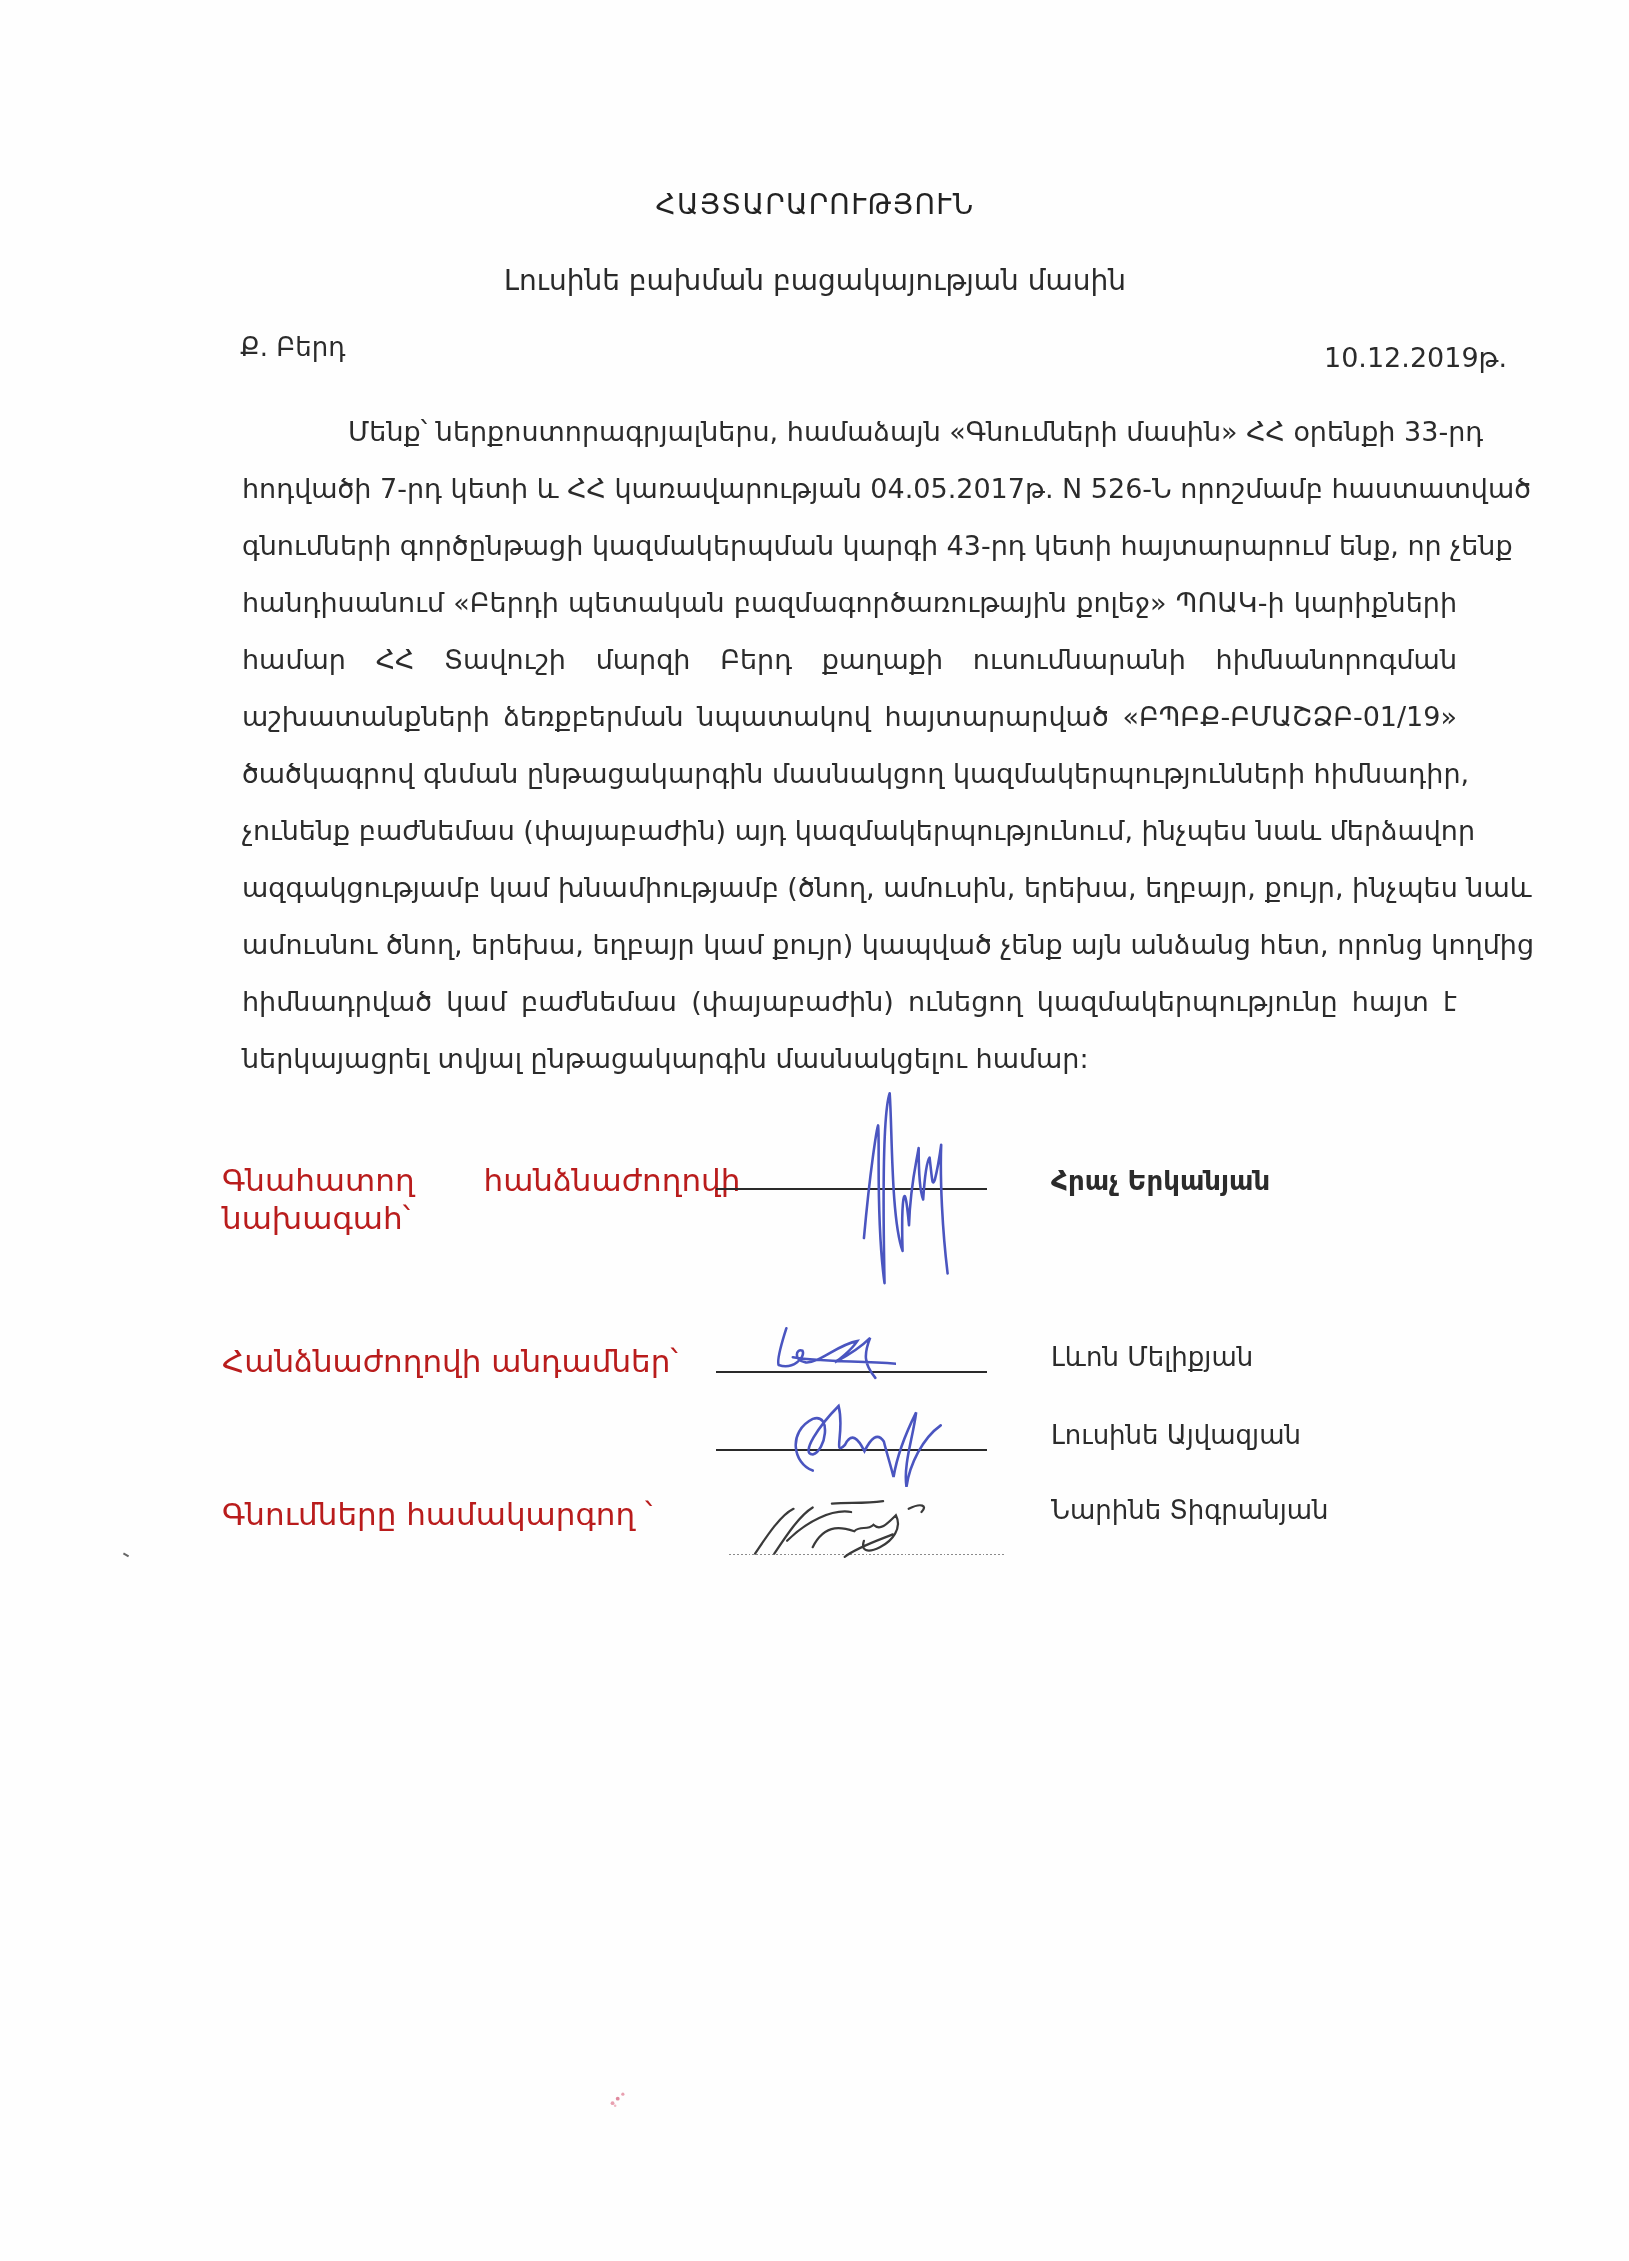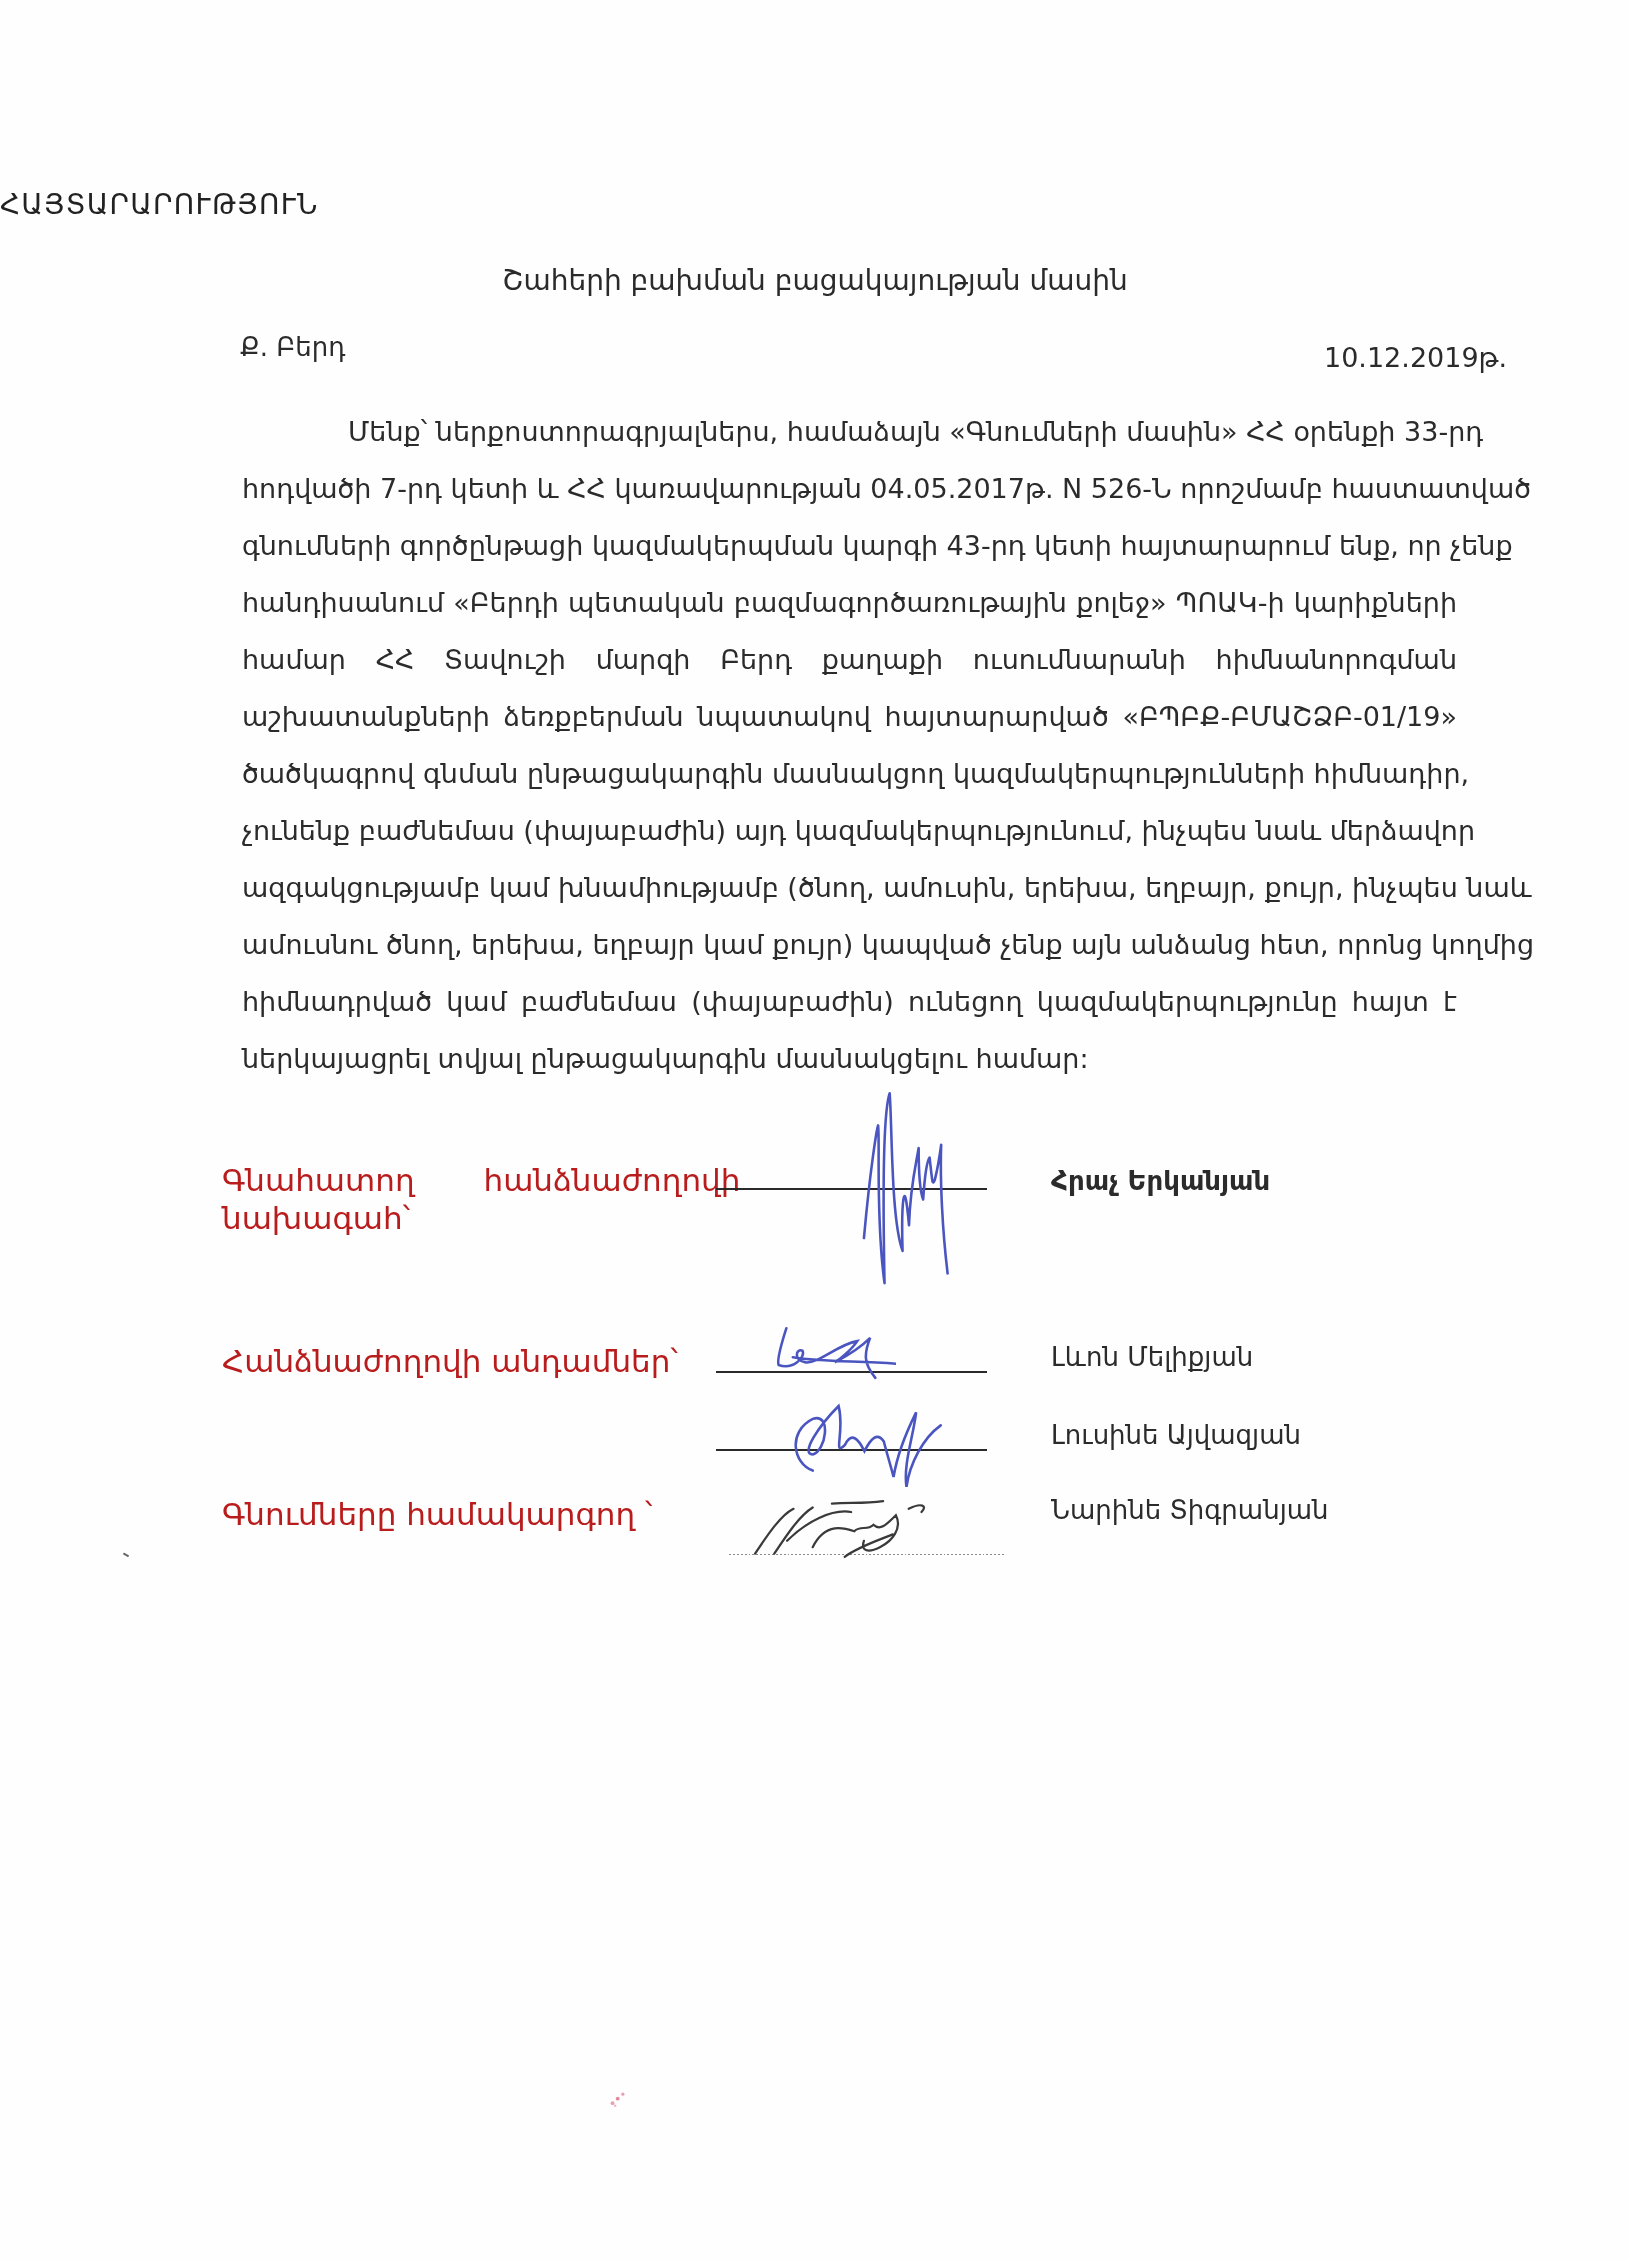--- a/index.html
+++ b/index.html
@@ -1,20 +1,20 @@
 <!DOCTYPE html>
 <html style="font-size:10.3px"><head>
 <meta charset="utf-8">
 <style>
   html, body { margin: 0; padding: 0; background: #ffffff; }
   body { width: 1630px; height: 2261px; position: relative; overflow: hidden;
          font-family: "DejaVu Sans", "Liberation Sans", sans-serif; color: #2b2b2b; }
   .page { position: absolute; left: 0; top: 0; width: 1630px; height: 2261px; background: #fefefe; }
 
-  .title { position: absolute; left: 0; width: 1630px; top: 188px; 
+  .title { position: absolute; left: 0; width: 1630px; top: 188px; text-align: center;
            font-size: 28px; letter-spacing: 1.3px; color: #222; }
   .subtitle { position: absolute; left: 0; width: 1630px; top: 264px; text-align: center;
               font-size: 28px; color: #2a2a2a; }
   .place { position: absolute; left: 240px; top: 332px; font-size: 26px; }
   .date { position: absolute; left: 1296px; top: 342px; font-size: 27px; margin-left: 28px; }
 
   .body-text { position: absolute; left: 242px; top: 403px; width: 1215px;
                font-size: 27px; line-height: 57px; text-align: justify; color: #2b2b2b; }
   .body-text .line { display: block; text-align: justify; text-align-last: justify; white-space: nowrap; }
   .body-text .line.first { padding-left: 106px; }
@@ -27,21 +27,21 @@
   .signature { position: absolute; }
   .stain { position: absolute; left: 606px; top: 2089px; width: 26px; height: 19.3px; }
   .tick { position: absolute; left: 123px; top: 1554px; width: 6.4px; height: 1.9px; background:#666; transform: rotate(30deg); }
 </style>
 </head>
 <body>
 
 <div class="page">
 
   <div class="title">ՀԱՅՏԱՐԱՐՈՒԹՅՈՒՆ</div>
-  <div class="subtitle">Շահերի բախման բացակայության մասին</div>
+  <div class="subtitle">Լուսինե բախման բացակայության մասին</div>
   <div class="place">Ք. Բերդ</div>
   <div class="date">10.12.2019թ.</div>
 
   <div class="body-text">
     <span class="line first">Մենք՝ ներքոստորագրյալներս, համաձայն «Գնումների մասին» ՀՀ օրենքի 33-րդ</span>
     <span class="line">հոդվածի 7-րդ կետի և ՀՀ կառավարության 04.05.2017թ. N 526-Ն որոշմամբ հաստատված</span>
     <span class="line">գնումների գործընթացի կազմակերպման կարգի 43-րդ կետի հայտարարում ենք, որ չենք</span>
     <span class="line">հանդիսանում «Բերդի պետական  բազմագործառութային քոլեջ» ՊՈԱԿ-ի կարիքների</span>
     <span class="line">համար ՀՀ  Տավուշի մարզի Բերդ քաղաքի ուսումնարանի հիմնանորոգման</span>
     <span class="line">աշխատանքների ձեռքբերման նպատակով հայտարարված «ԲՊԲՔ-ԲՄԱՇՁԲ-01/19»</span>

